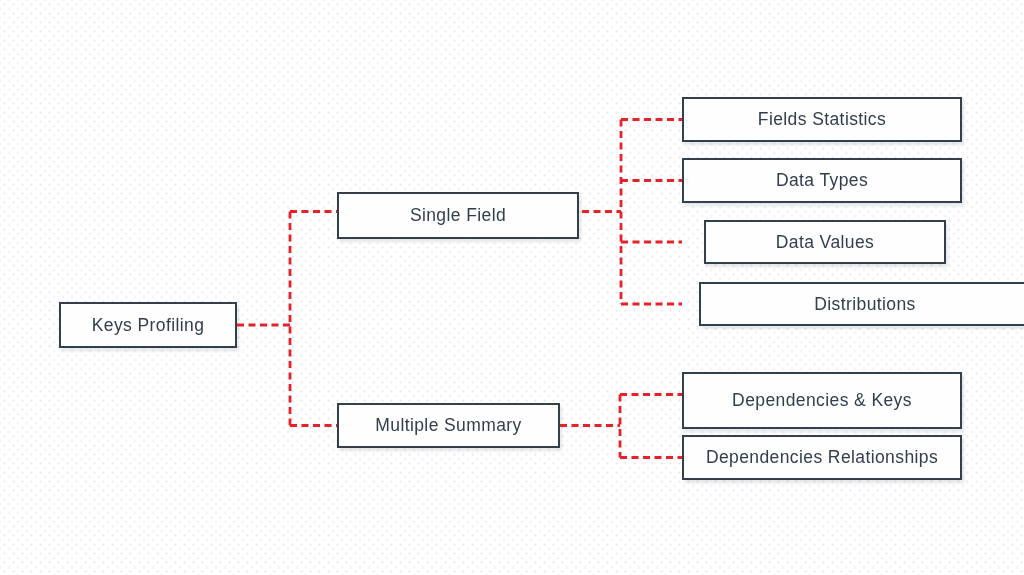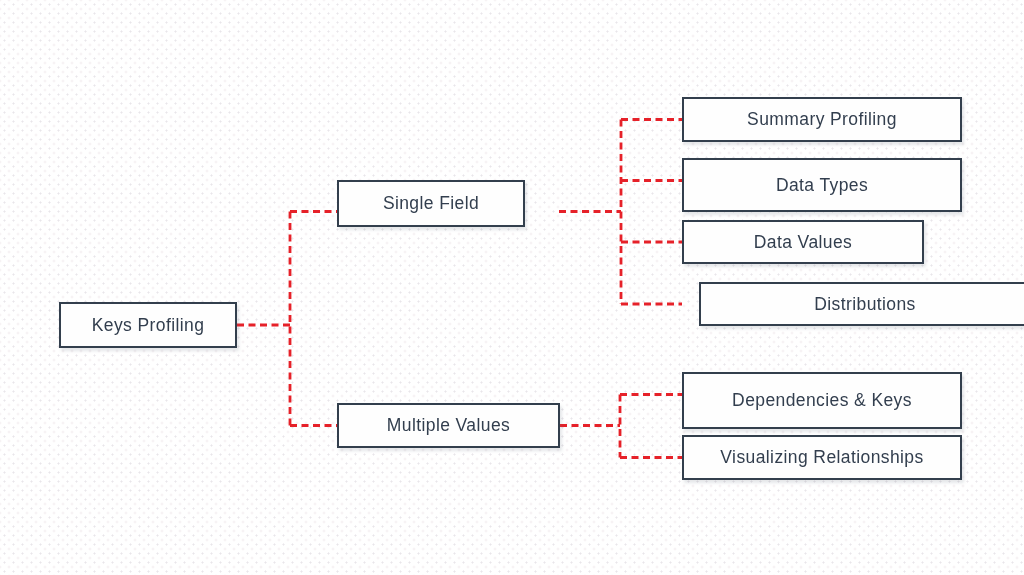--- a/index.html
+++ b/index.html
@@ -70,45 +70,45 @@
     <path class="connector" d="M560 425.5 L620 425.5"></path>
     <path class="connector" d="M620 394.5 L620 457.5"></path>
     <path class="connector" d="M620 394.5 L682 394.5"></path>
     <path class="connector" d="M620 457.5 L682 457.5"></path>
   </svg>
 
   <div class="node" style="left:59px;top:302px;width:178px;height:46px">
     <span class="node-label">Keys Profiling</span>
   </div>
 
-  <div class="node" style="left:337px;top:180px;width:188px;height:47px">
+  <div class="node" style="left:337px;top:192px;width:242px;height:47px">
     <span class="node-label">Single Field</span>
   </div>
 
   <div class="node" style="left:337px;top:403px;width:223px;height:45px">
-    <span class="node-label">Multiple Values</span>
+    <span class="node-label">Multiple Summary</span>
   </div>
 
   <div class="node" style="left:682px;top:97px;width:280px;height:45px">
-    <span class="node-label">Summary Profiling</span>
+    <span class="node-label">Fields Statistics</span>
   </div>
 
-  <div class="node" style="left:682px;top:158px;width:280px;height:54px">
+  <div class="node" style="left:682px;top:158px;width:280px;height:45px">
     <span class="node-label">Data Types</span>
   </div>
 
-  <div class="node" style="left:682px;top:220px;width:242px;height:44px">
+  <div class="node" style="left:704px;top:220px;width:242px;height:44px">
     <span class="node-label">Data Values</span>
   </div>
 
   <div class="node" style="left:699px;top:282px;width:332px;height:44px">
     <span class="node-label">Distributions</span>
   </div>
 
   <div class="node" style="left:682px;top:372px;width:280px;height:57px">
     <span class="node-label">Dependencies &amp; Keys</span>
   </div>
 
   <div class="node" style="left:682px;top:435px;width:280px;height:45px">
-    <span class="node-label">Visualizing Relationships</span>
+    <span class="node-label">Dependencies Relationships</span>
   </div>
 
 </div>
 
 </body></html>

